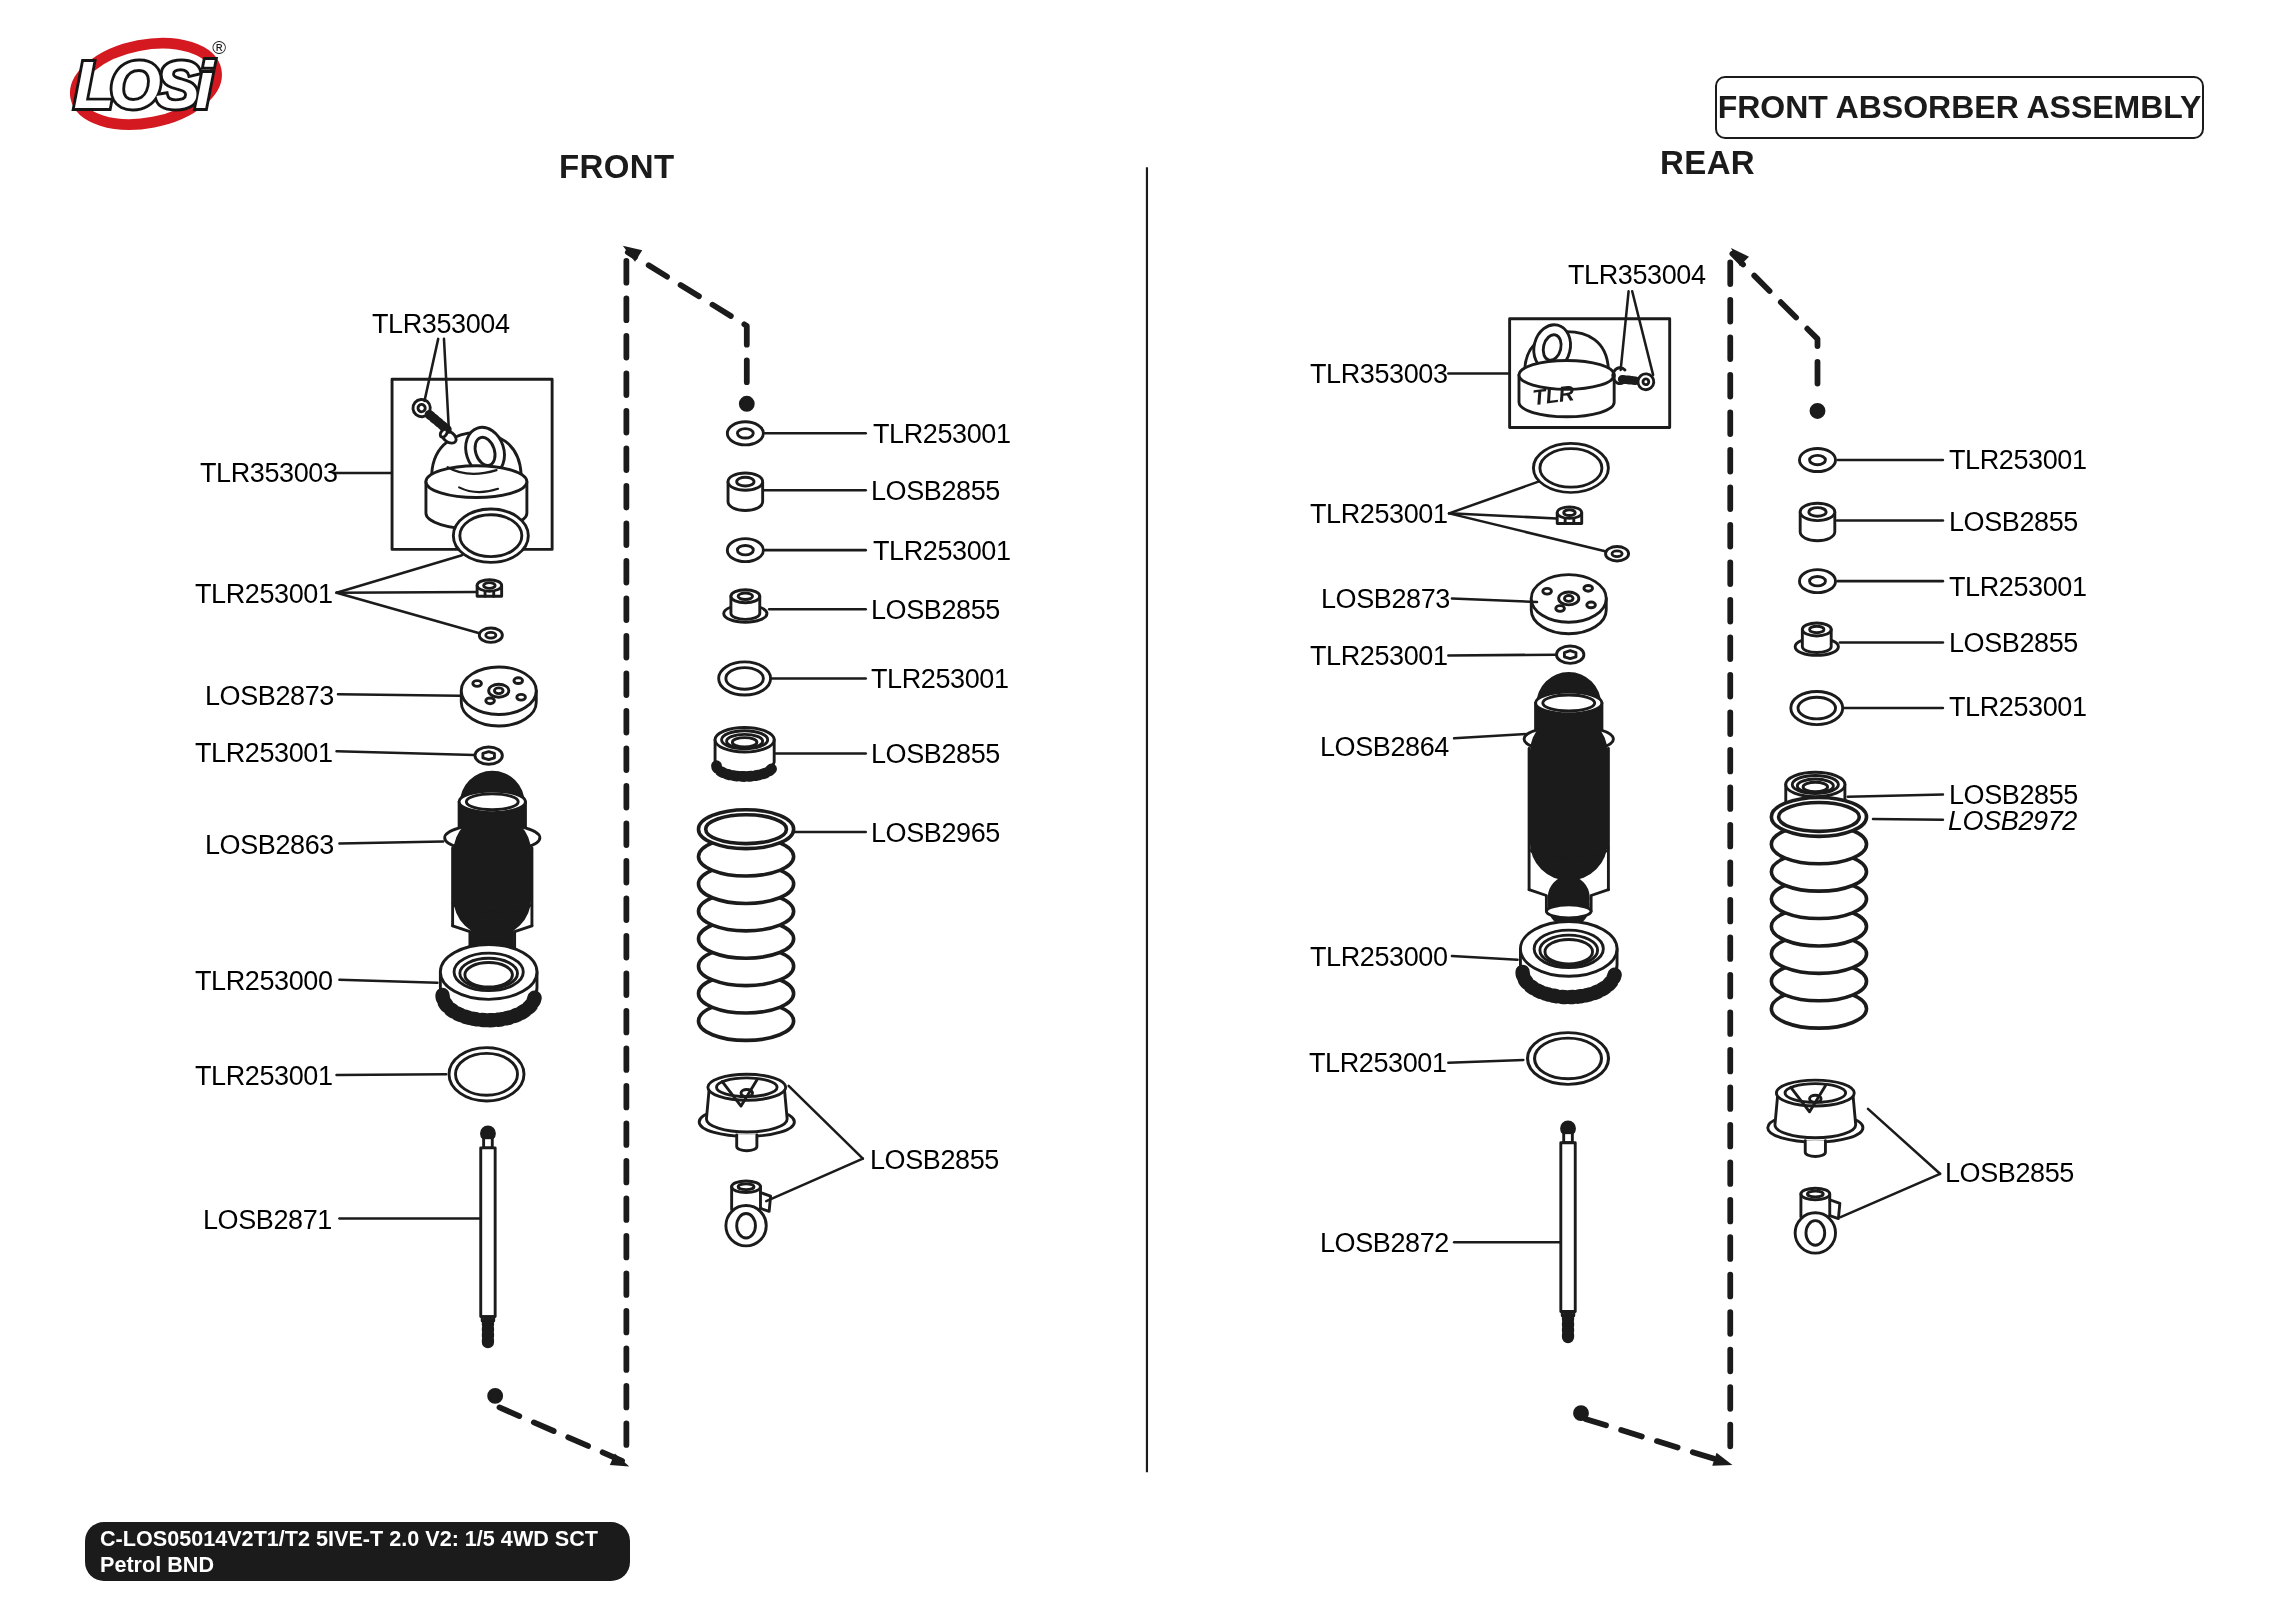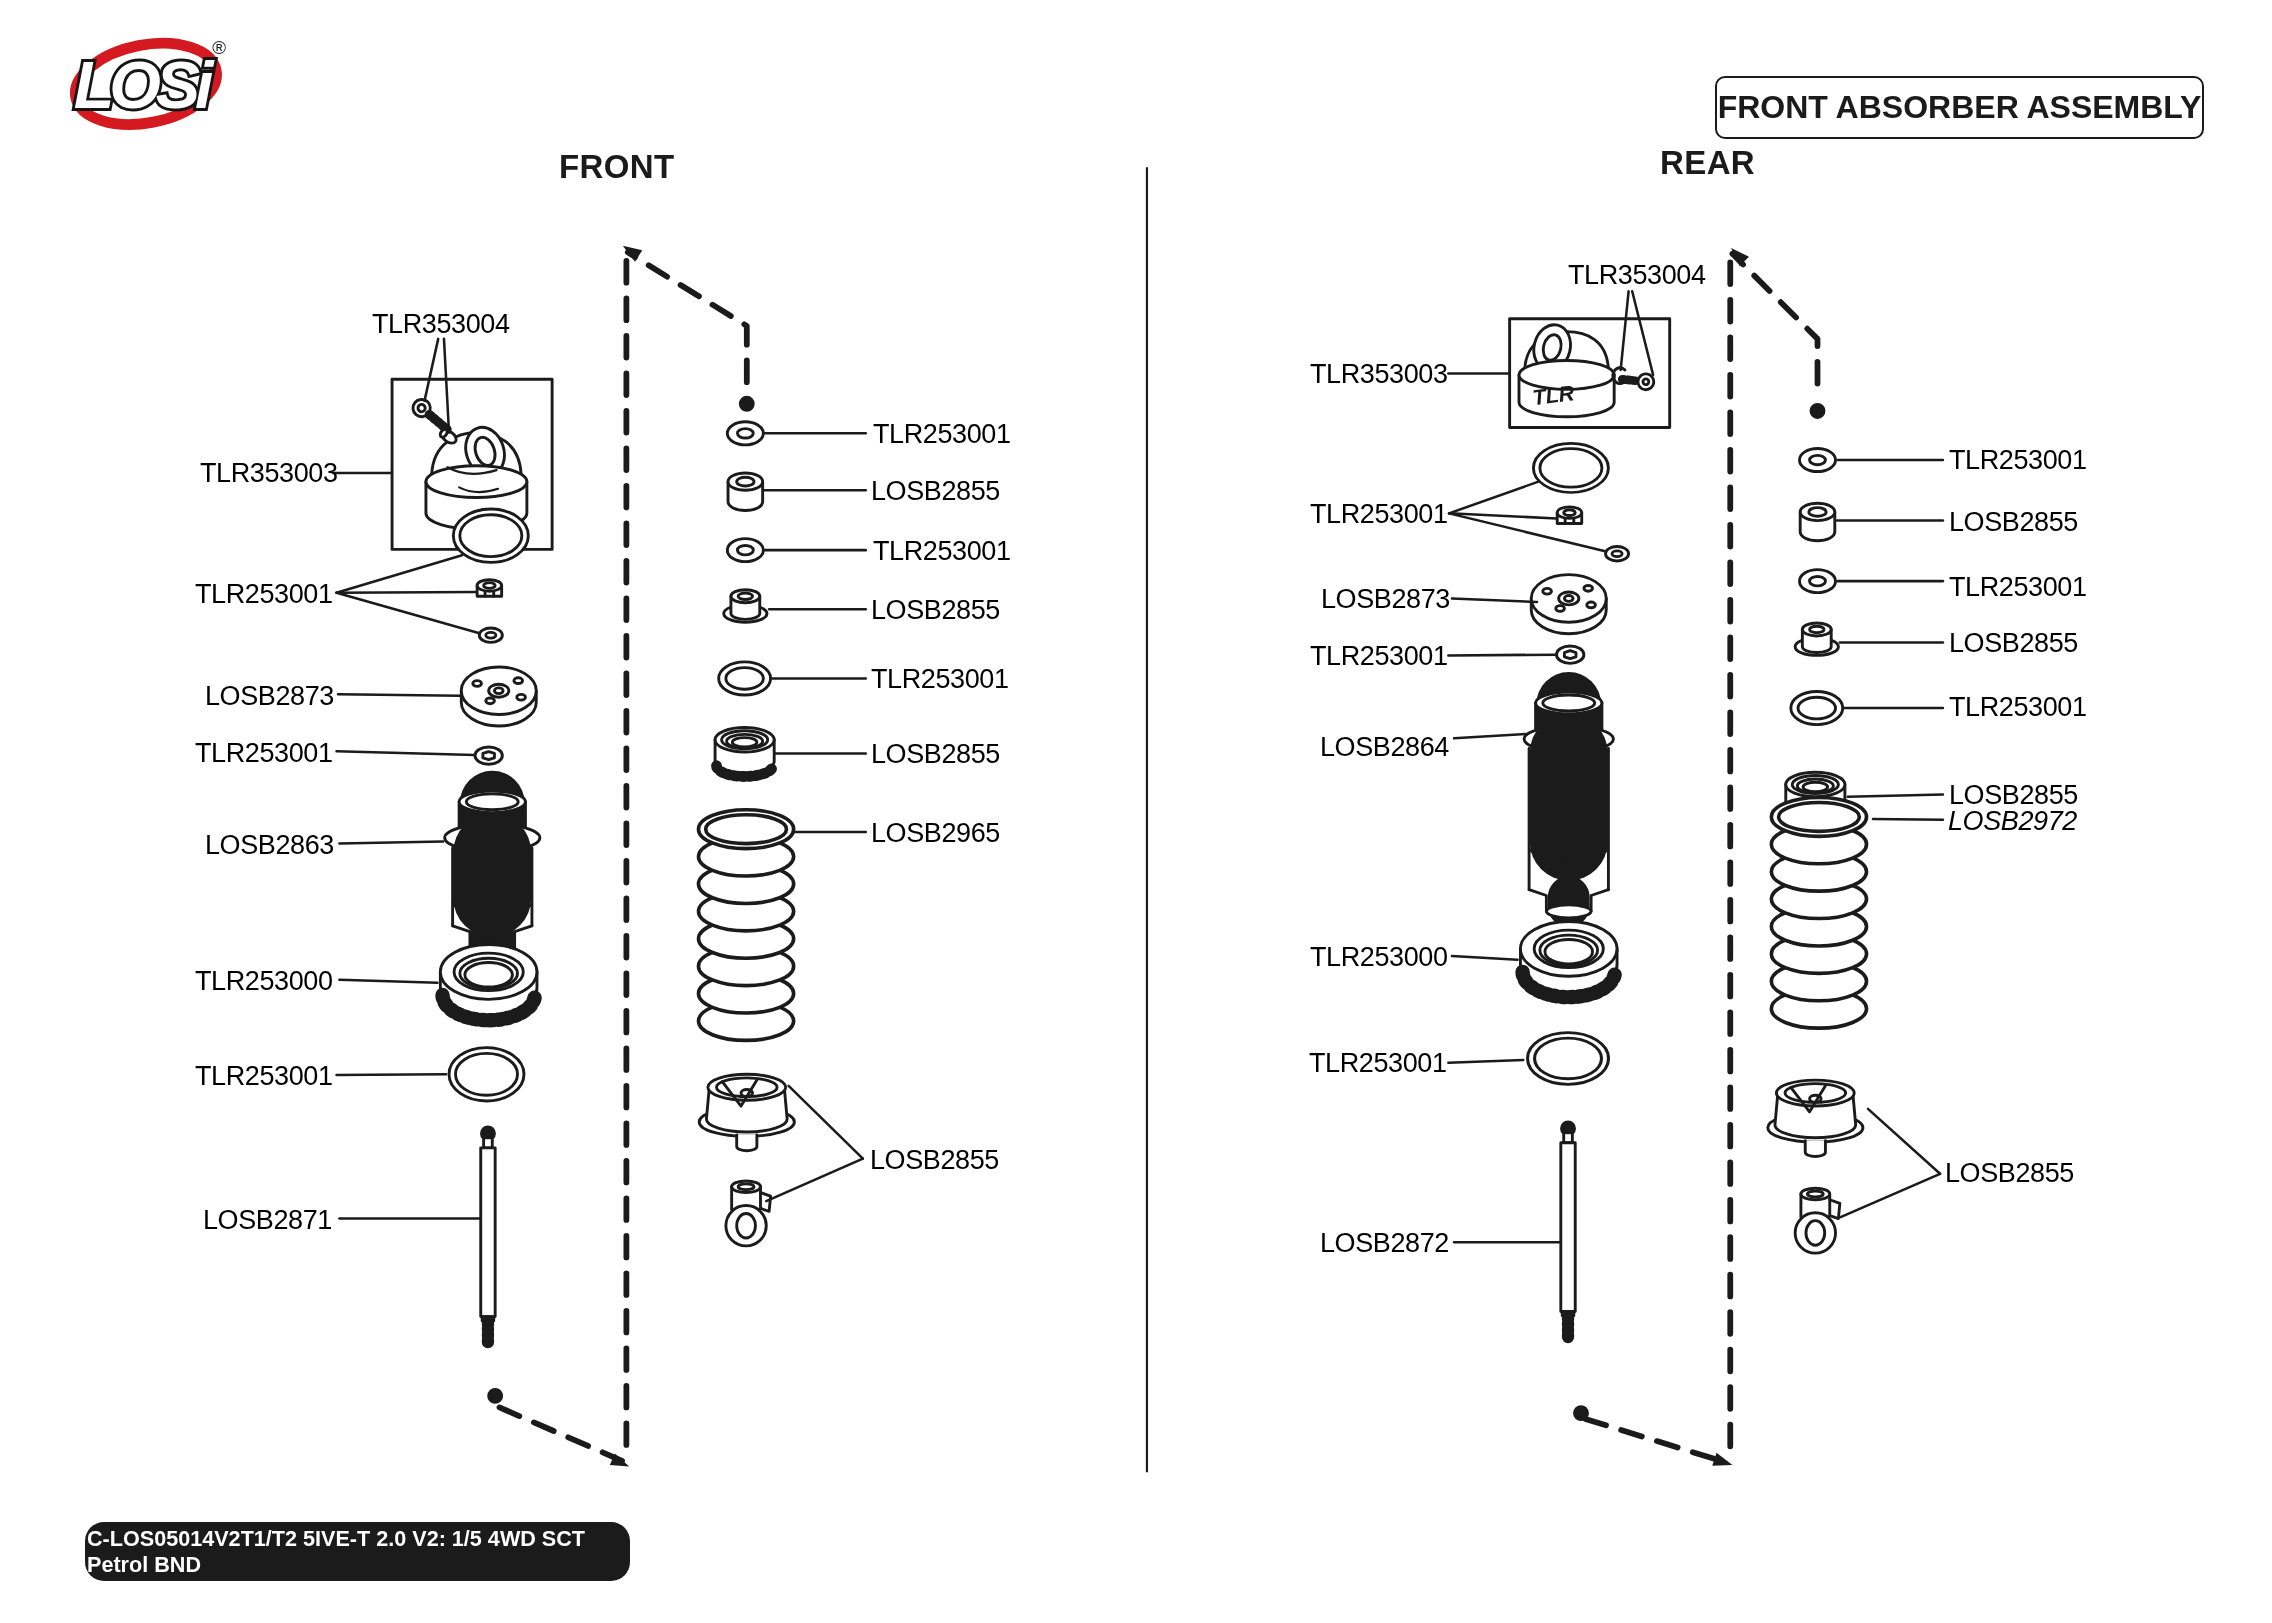--- a/index.html
+++ b/index.html
@@ -5,21 +5,21 @@
   html,body{margin:0;padding:0;background:#fff;}
   .page{position:relative;width:2273px;height:1623px;background:#ffffff;overflow:hidden;
         font-family:"Liberation Sans",sans-serif;color:#1b1b1b;}
   .art-svg{position:absolute;left:0;top:0;}
   .plabel{position:absolute;font-size:27px;line-height:1;letter-spacing:-0.4px;white-space:nowrap;color:#000000;}
   .heading{position:absolute;font-size:33px;font-weight:bold;letter-spacing:0.4px;color:#1b1b1b;}
   .title-box{position:absolute;left:1715px;top:76px;width:485px;height:59px;border:2.9px solid #1b1b1b;
              border-radius:10px;display:flex;align-items:center;justify-content:center;background:#fff;}
   .title-box span{font-size:32px;font-weight:bold;letter-spacing:0;}
   .footer-pill{position:absolute;left:85px;top:1522px;width:545px;height:59px;background:#1b1b1b;border-radius:19px;
-               display:flex;align-items:center;box-sizing:border-box;padding-left:2px;}
+               display:flex;align-items:center;box-sizing:border-box;padding-left:15px;}
   .footer-pill span{color:#ffffff;font-size:21.6px;font-weight:bold;letter-spacing:0;}
   .logo-wrap{position:absolute;left:24px;top:26px;width:166px;height:110px;margin-left:44px;}
 </style>
 </head>
 <body>
 
 <div class="page">
 
   <svg class="art-svg" width="2273" height="1623" viewBox="0 0 3151 2251">
     <defs>

